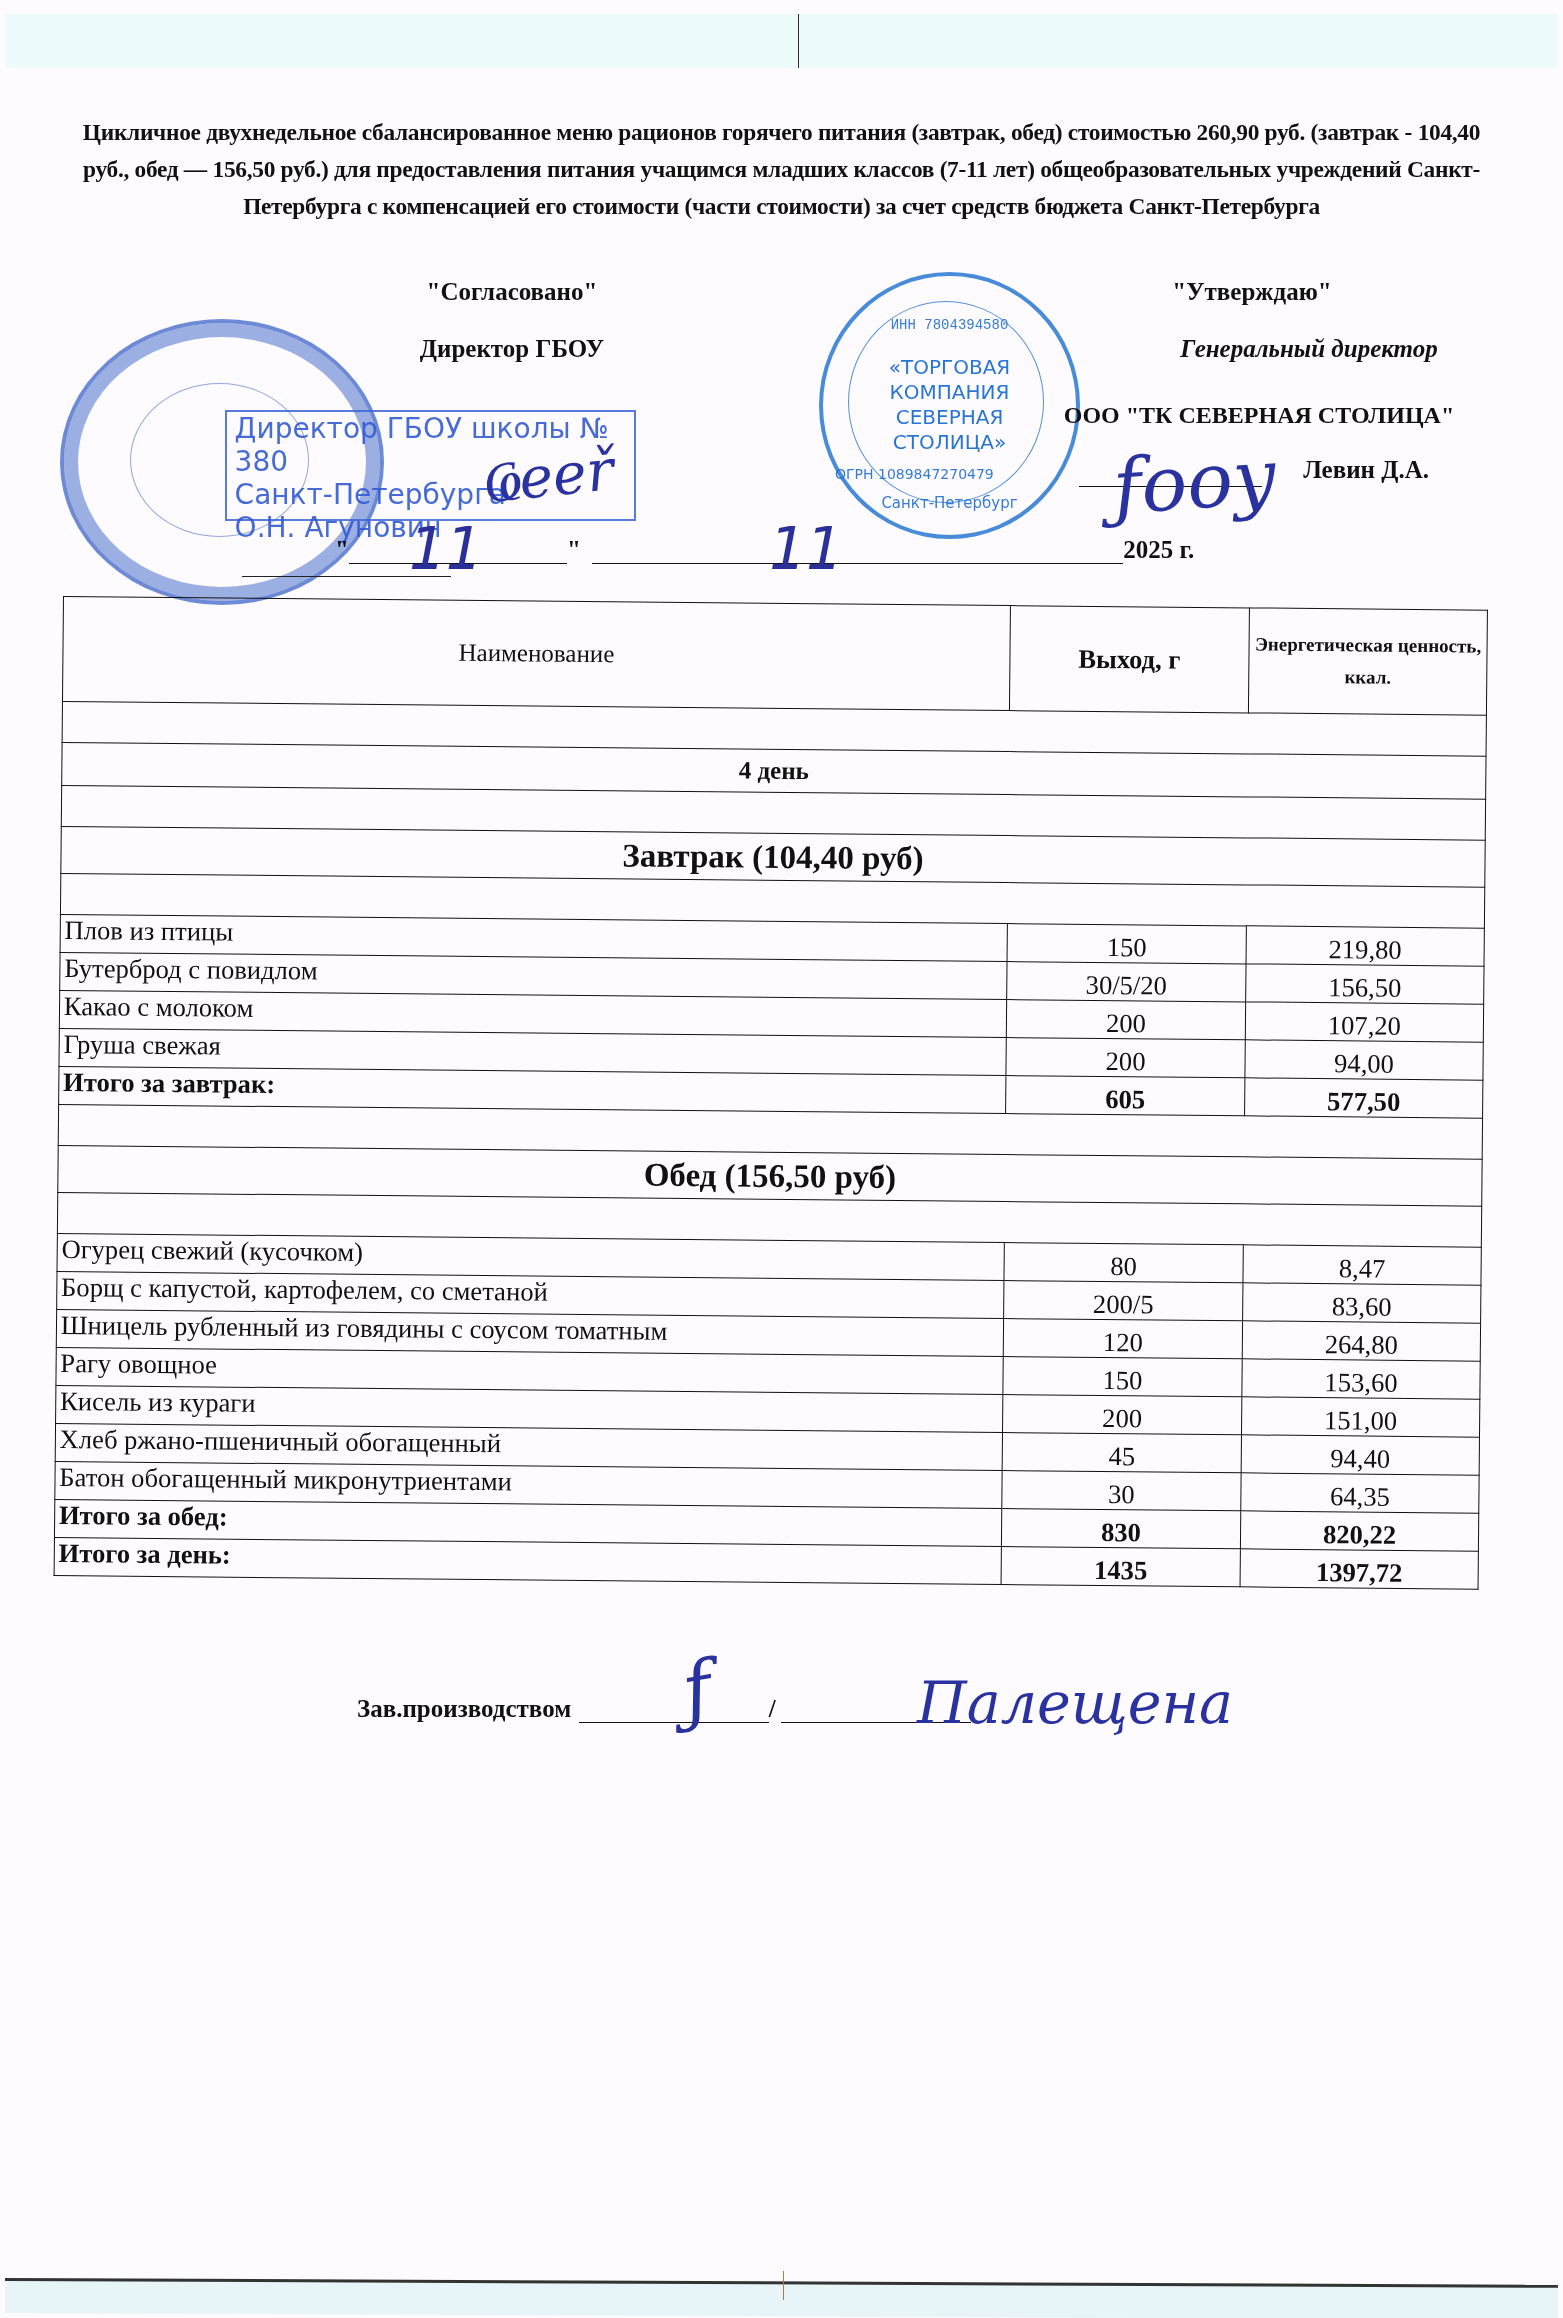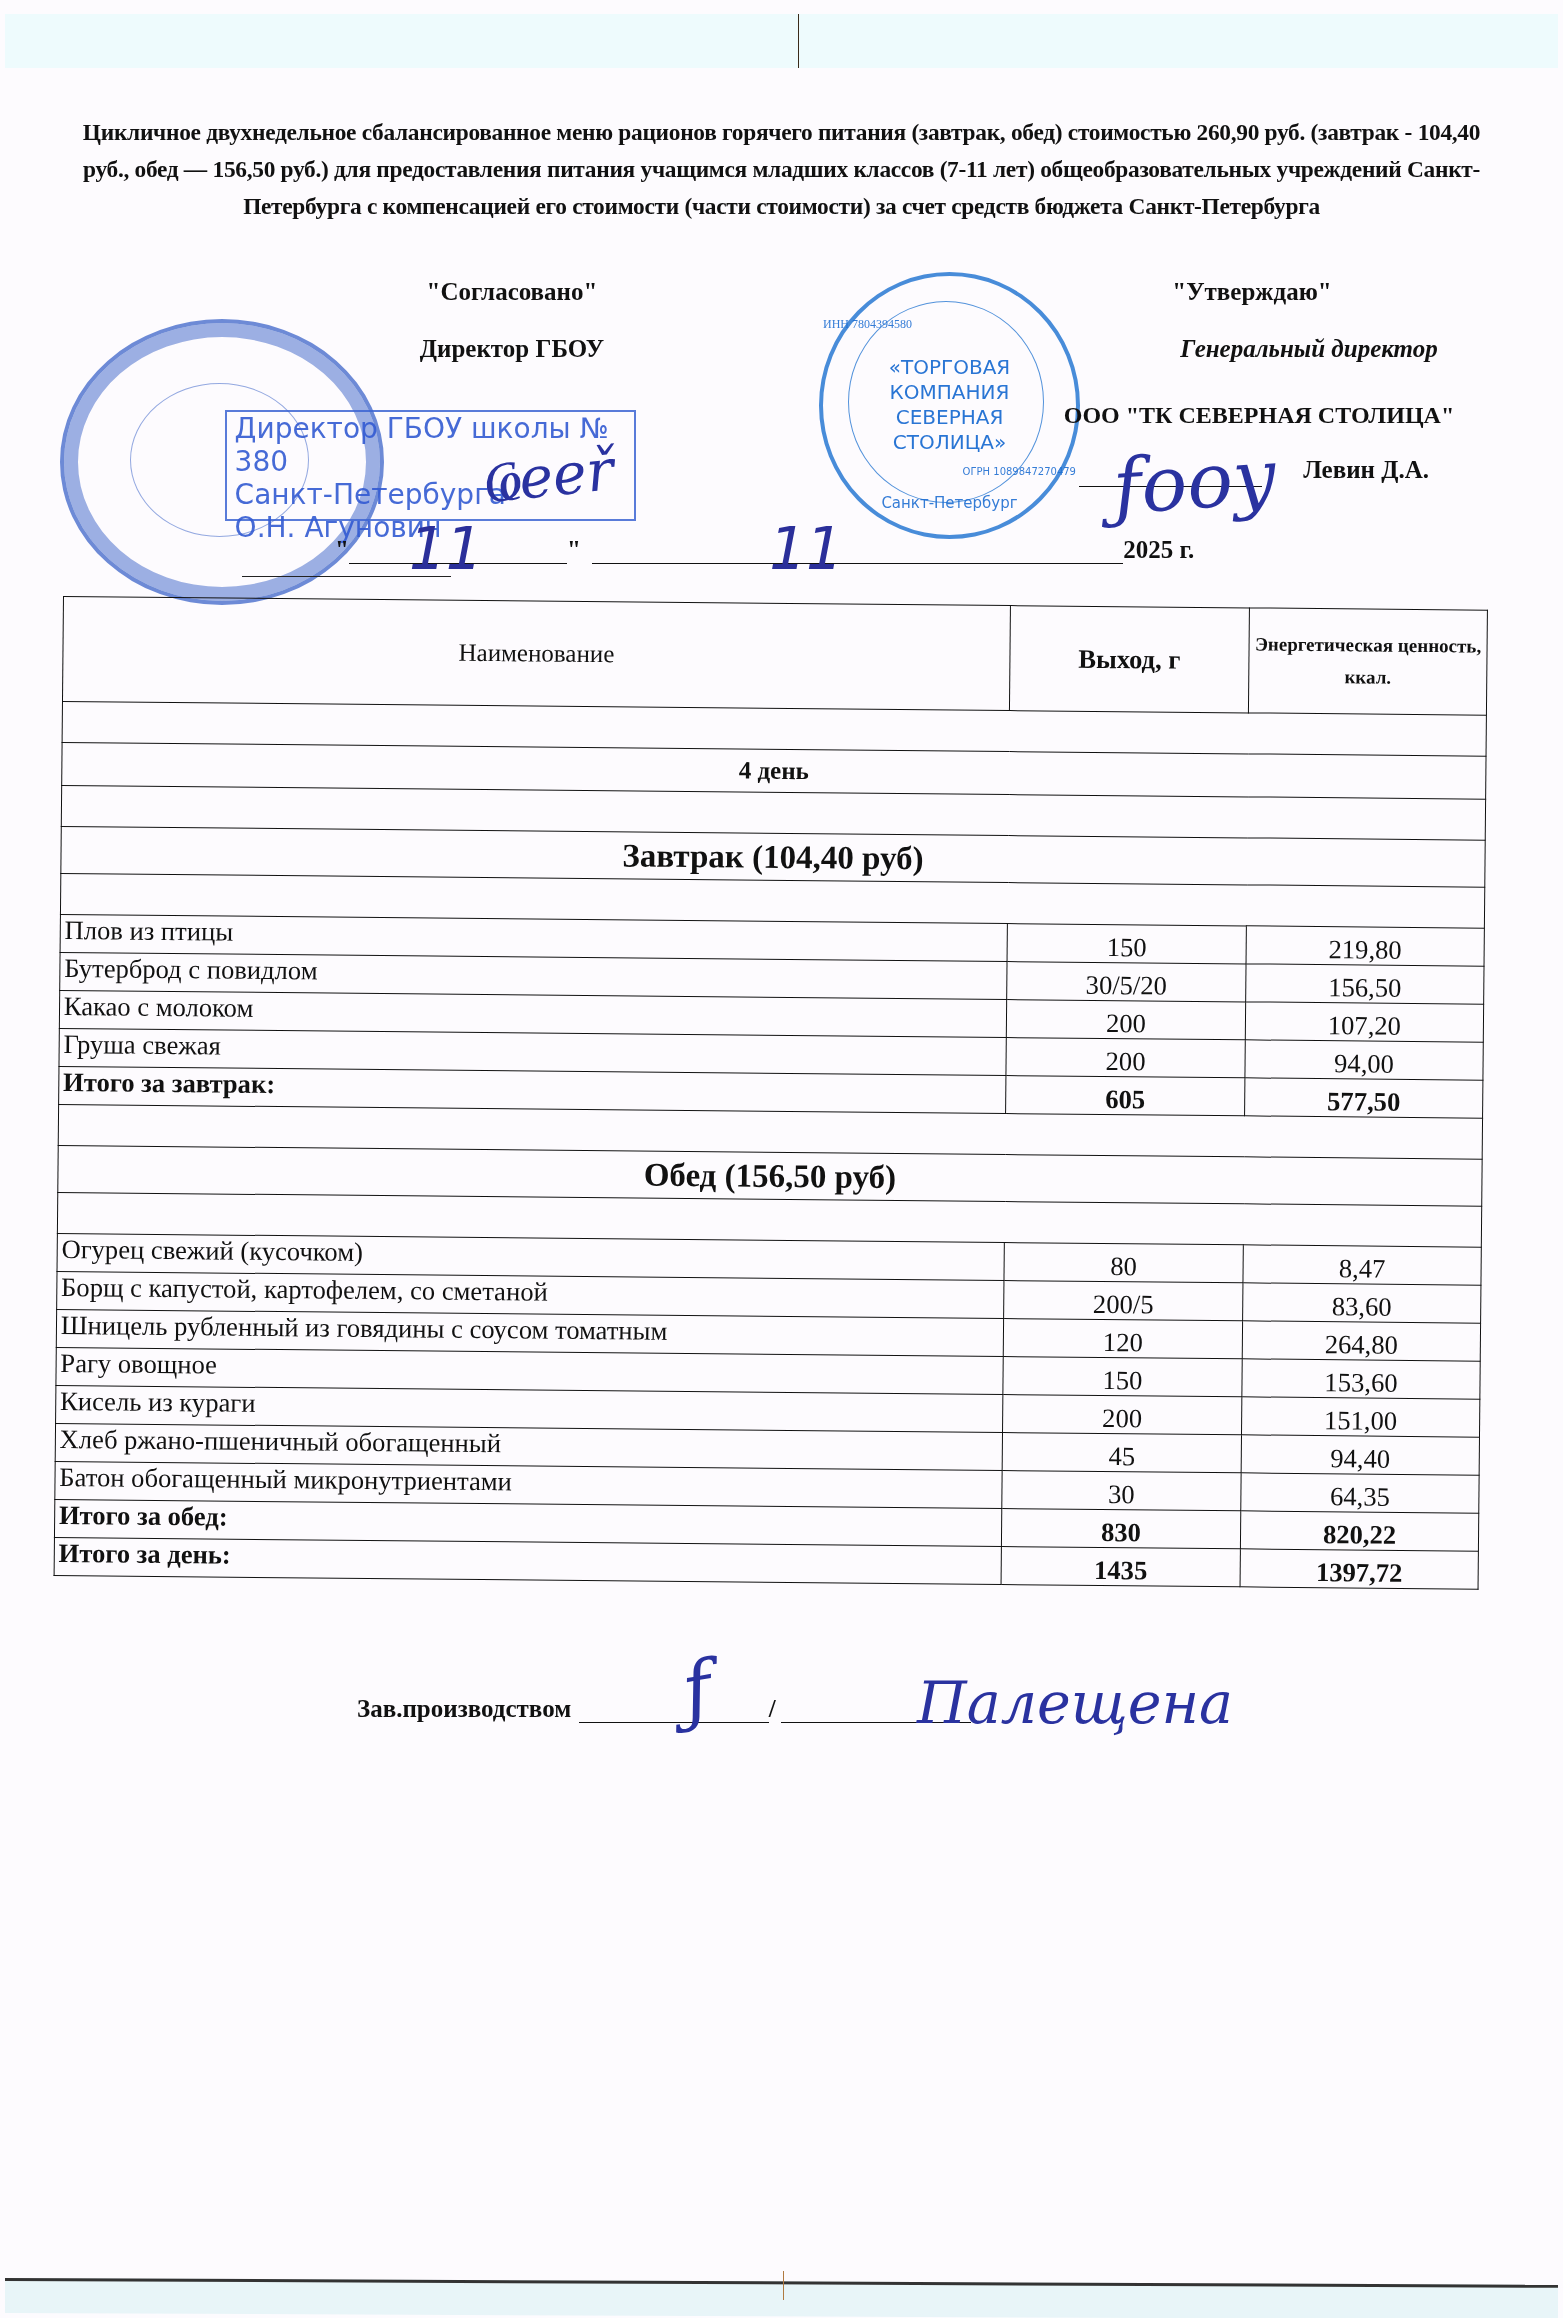--- a/index.html
+++ b/index.html
@@ -51,22 +51,22 @@
   .stamp-rect .uline { display: inline-block; width: 209px; border-bottom: 1.9px solid #222; margin-left: 7.6px; vertical-align: bottom; height: 19px; }
   .stamp-round-co {
     position: absolute; left: 819px; top: 272px; width: 253px; height: 259px;
     border-radius: 50%; border: 4.4px solid rgba(40,120,210,0.85);
   }
   .stamp-round-co .ring { position: absolute; left: 25px; top: 25px; width: 194px; height: 200px; border-radius: 50%; border: 1.9px solid rgba(40,120,210,0.8); }
   .stamp-round-co .center {
     position: absolute; left: 0; right: 0; top: 79px; text-align: center;
     color: rgba(30,110,210,0.95); font-family: "DejaVu Sans", sans-serif; font-size: 20px; line-height: 25px;
   }
-  .stamp-round-co .inn { position: absolute; left: 0; right: 0; top: 41px; font-family: Liberation Serif, serif; font-size: 12px; color: rgba(30,110,210,0.9); }
-  .stamp-round-co .ogrn { position: absolute; left: 12px; right: 0; top: 190px; text-align: right; font-family: "DejaVu Sans", sans-serif; font-size: 10px; color: rgba(30,110,210,0.9); }
+  .stamp-round-co .inn { position: absolute; left: 0; right: 0; top: 41px; text-align: center; font-family: Liberation Mono, monospace; font-size: 14px; color: rgba(30,110,210,0.9); }
+  .stamp-round-co .ogrn { position: absolute; left: 12px; right: 0; top: 190px; text-align: left; font-family: "DejaVu Sans", sans-serif; font-size: 14px; color: rgba(30,110,210,0.9); }
   .stamp-round-co .city { position: absolute; left: 0; right: 0; top: 218px; text-align: center; font-family: "DejaVu Sans", sans-serif; font-size: 15px; color: rgba(30,110,210,0.9); }
 
   .signature { position: absolute; color: #2a32a0; font-family: "DejaVu Serif", serif; font-style: italic; }
   .sig-school { left: 481px; top: 443px; font-size: 57px; transform: rotate(-6deg); }
   .sig-director { left: 1113px; top: 437px; font-size: 76px; transform: rotate(-4deg); }
 
   
   .menu-table {
     position: absolute; left: 63px; top: 596px; width: 1423px;
     border-collapse: collapse; table-layout: fixed;

